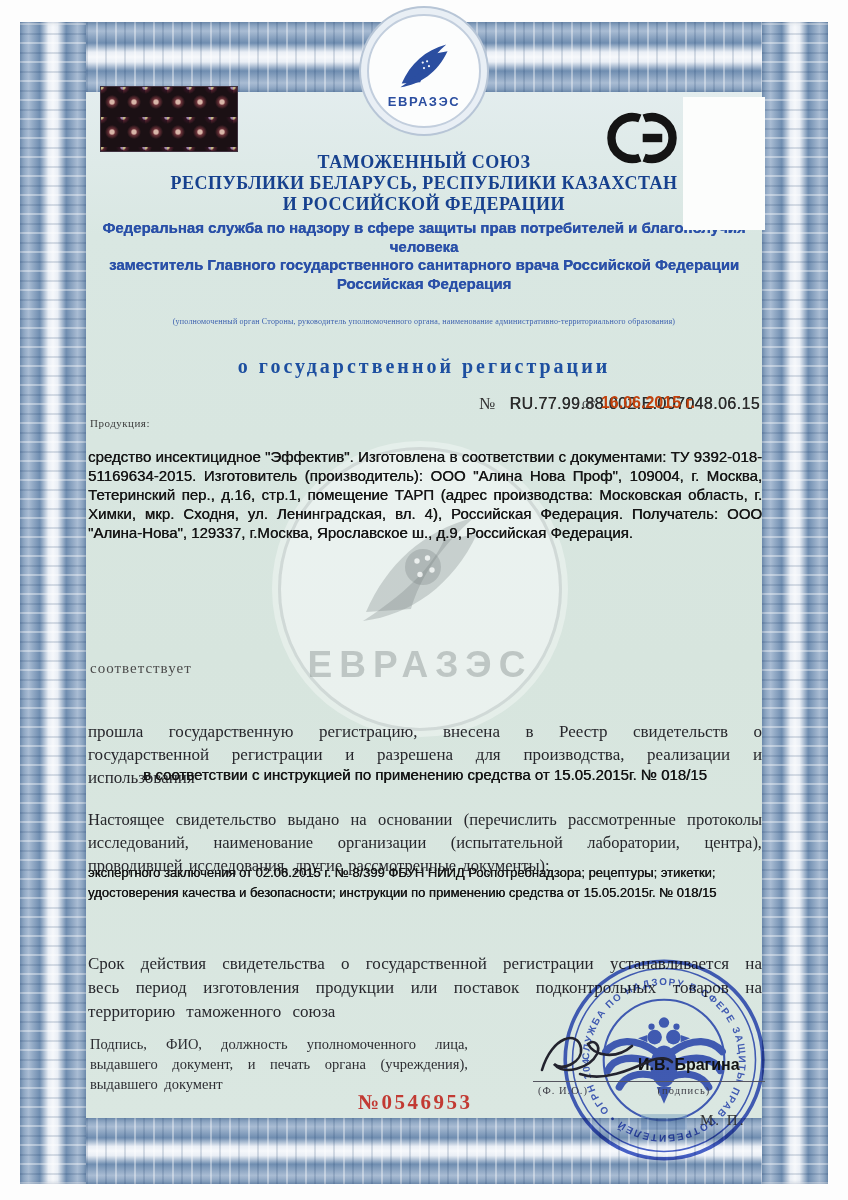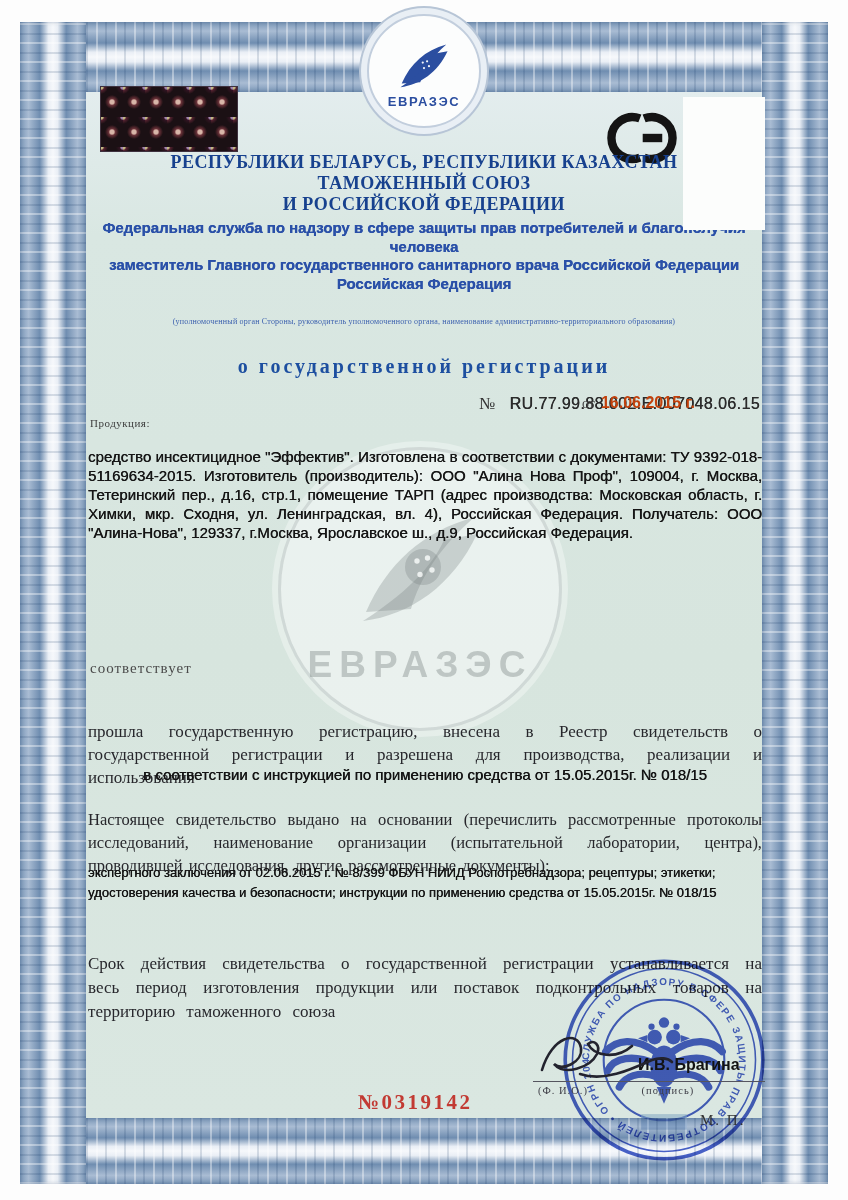--- a/index.html
+++ b/index.html
@@ -168,22 +168,22 @@
         <path d="M60,22 A30,30 0 1 0 60,78"></path>
         <path d="M66,78 A30,30 0 1 0 66,22"></path>
         <path d="M64,50 H92"></path>
       </g>
     </svg>
   </div>
 
   <div class="white-patch"></div>
 
   <div class="abs hdr-union center">
+    <div>ТАМОЖЕННЫЙ СОЮЗ</div>
     <div>РЕСПУБЛИКИ БЕЛАРУСЬ, РЕСПУБЛИКИ КАЗАХСТАН</div>
-    <div>ТАМОЖЕННЫЙ СОЮЗ</div>
     <div>И РОССИЙСКОЙ ФЕДЕРАЦИИ</div>
   </div>
 
   <div class="abs hdr-authority center">
     <div>Федеральная служба по надзору в сфере защиты прав потребителей и благополучия человека</div>
     <div>заместитель Главного государственного санитарного врача Российской Федерации</div>
     <div>Российская Федерация</div>
   </div>
 
   <div class="abs hdr-note center">(уполномоченный орган Стороны, руководитель уполномоченного органа, наименование административно-территориального образования)</div>
@@ -249,22 +249,23 @@
 
   <div class="signature">
     <svg width="150" height="86" viewBox="0 0 150 86">
       <g stroke="#23232e" stroke-width="2.6" fill="none" stroke-linecap="round">
         <path d="M10,56 C20,22 46,16 49,34 C51,48 30,58 22,50 C32,62 58,54 65,40 C69,31 62,25 56,30 C62,42 84,46 100,32"></path>
         <path d="M48,60 C72,68 98,56 120,46 C128,43 136,44 140,48"></path>
       </g>
     </svg>
   </div>
 
+  <div class="abs sig-caption">Подпись, ФИО, должность уполномоченного лица, выдавшего документ, и печать органа (учреждения), выдавшего документ</div>
   <div class="abs signer-name">И.В. Брагина</div>
   <div class="abs sig-line"></div>
   <div class="abs sig-sub">
     <span>(Ф. И.О.)</span>
-    <span style="margin-left:50px;">(подпись)</span>
+    <span style="margin-left:66px;">(подпись)</span>
   </div>
   <div class="abs mp">М. П.</div>
-  <div class="abs blank-number">№0319142</div>
+  <div class="abs blank-number">№0546953</div>
 
 </div>
 
 </body></html>

